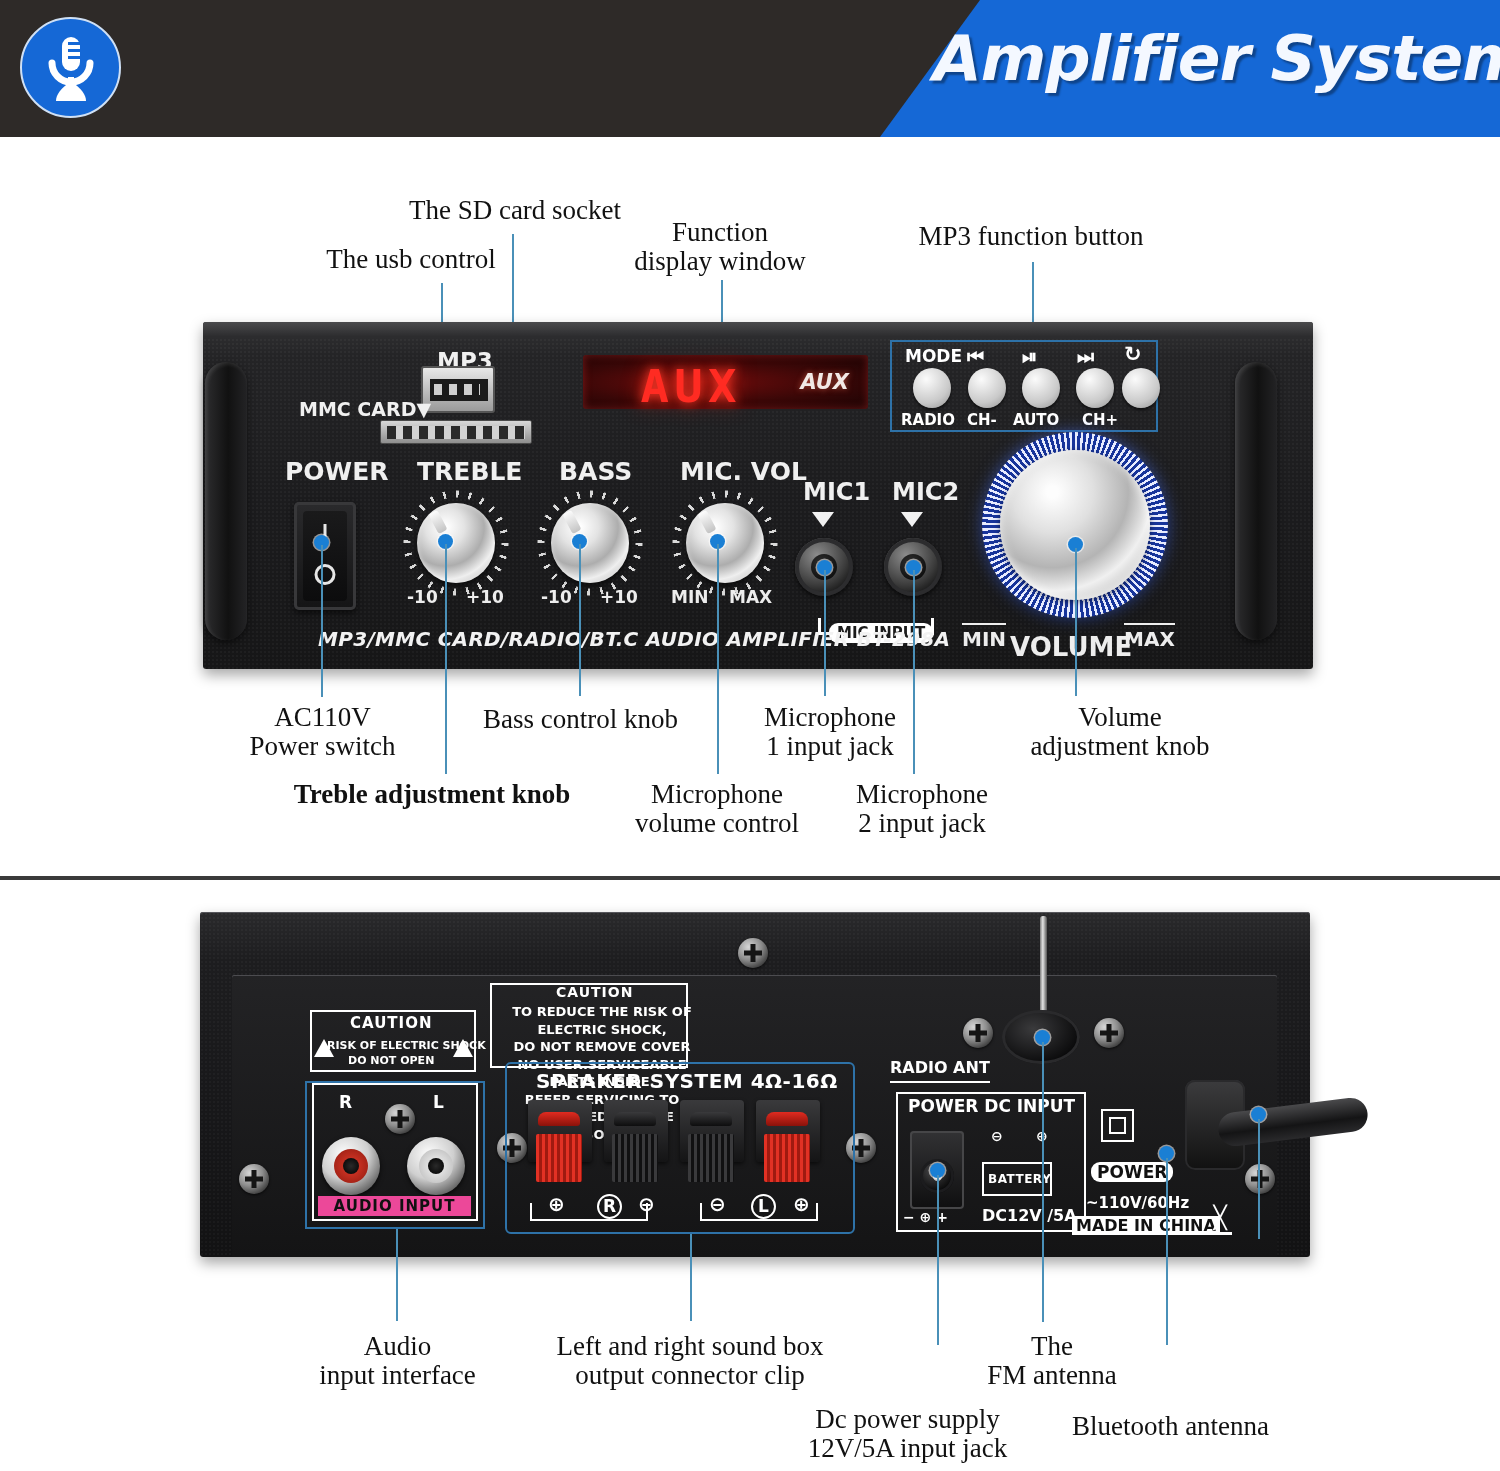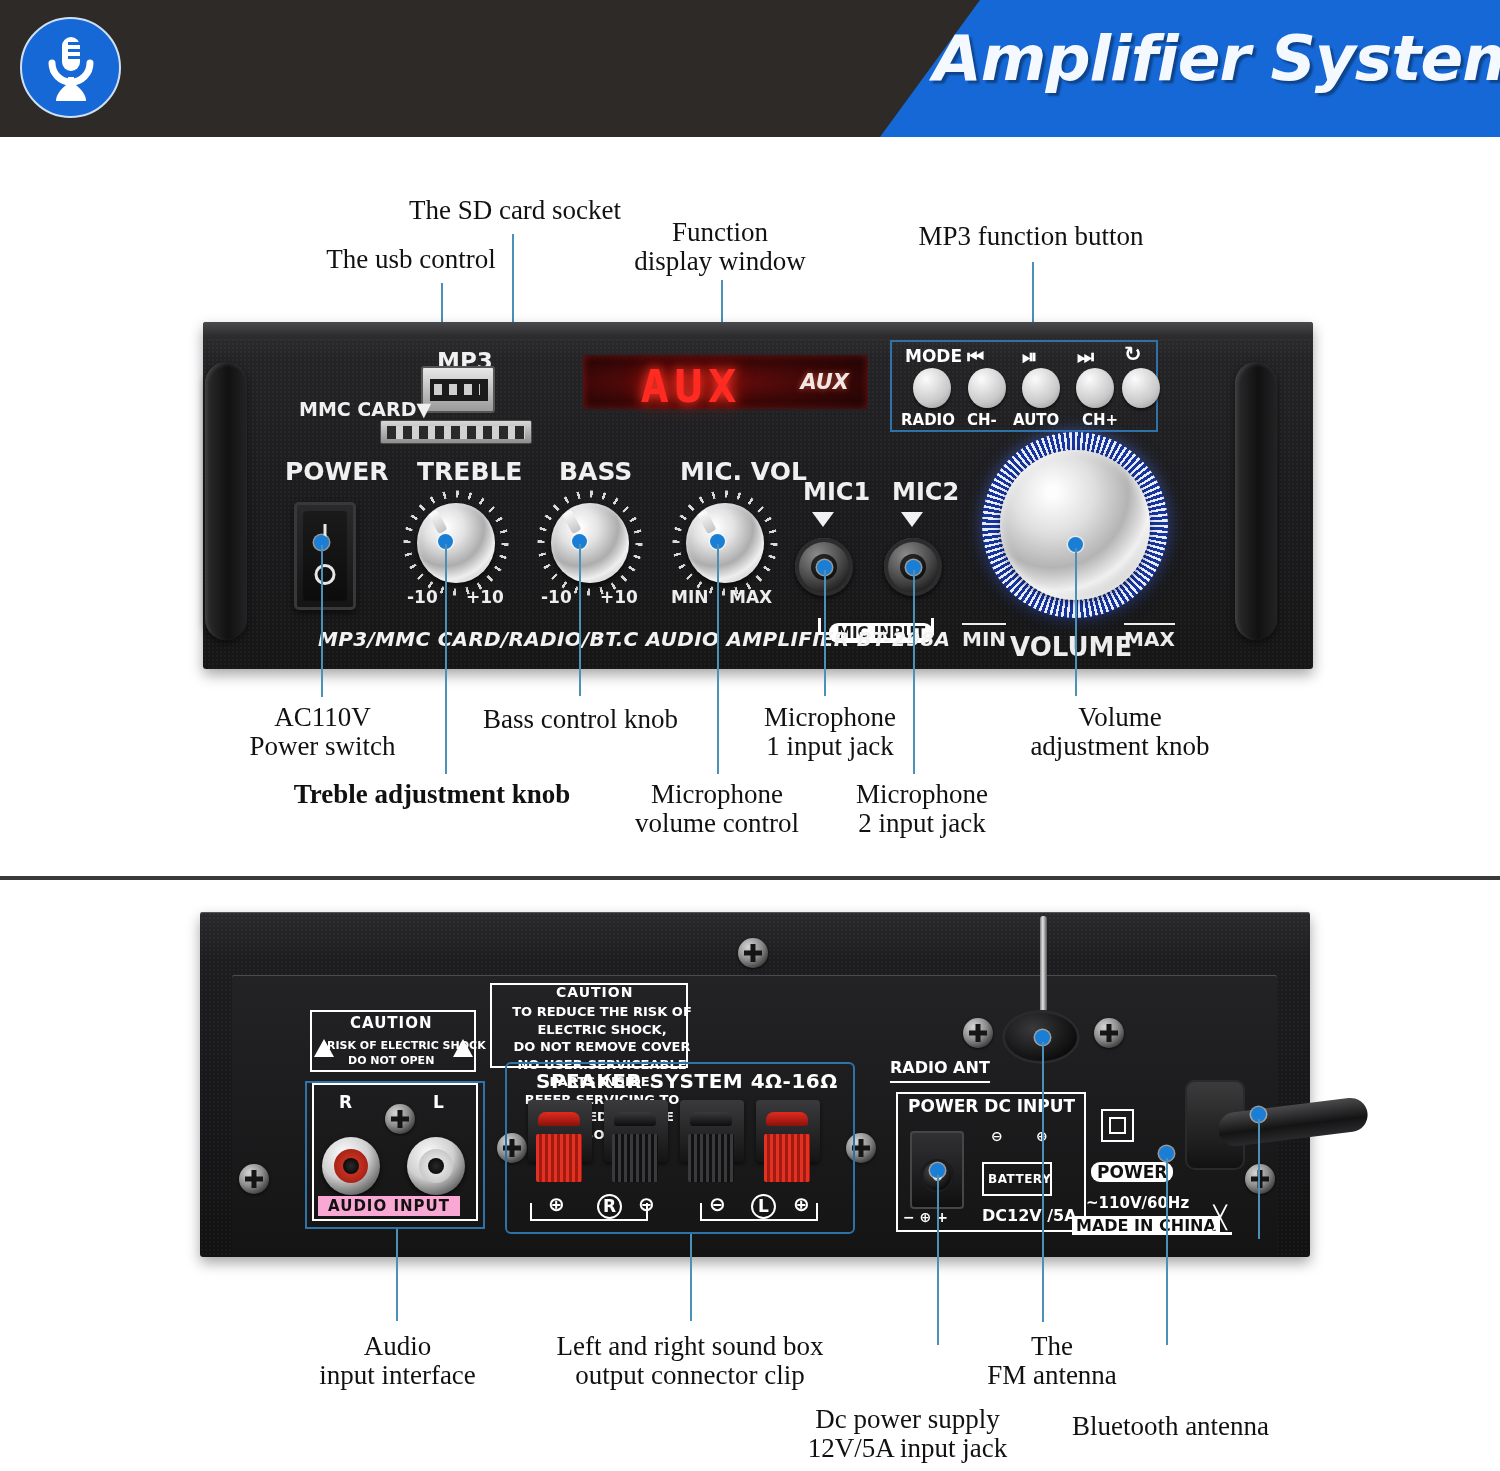--- a/index.html
+++ b/index.html
@@ -353,21 +353,21 @@
 
 <div class="wbox" style="left:312px;top:1083px;width:166px;height:138px;"></div>
 <div class="wtxt" style="left:339px;top:1092px;font-size:17px;">R</div>
 <div class="wtxt" style="left:433px;top:1092px;font-size:17px;">L</div>
 <div class="rca" style="left:322px;top:1137px;">
     <i style="background:radial-gradient(circle,#e23b2b,#8e1a0f)"></i>
   </div>
 <div class="rca" style="left:407px;top:1137px;">
     <i style="background:radial-gradient(circle,#f5f5f5,#b6b6b6)"></i>
   </div>
-<div class="wtxt" style="left:318px;top:1196px;width:142px;text-align:center;font-size:15px;letter-spacing:1px;background:#f9a8d4;color:#111;padding:1px 0;">AUDIO INPUT</div>
+<div class="wtxt" style="left:318px;top:1196px;width:153px;text-align:center;font-size:15px;letter-spacing:1px;background:#ec4899;color:#111;padding:1px 0;">AUDIO INPUT</div>
 <div class="bbox" style="left:305px;top:1081px;width:180px;height:148px;"></div>
 
 <div class="wtxt" style="left:536px;top:1069px;font-size:20px;letter-spacing:.5px;">SPEAKER SYSTEM 4Ω-16Ω</div>
 <div class="spclip" style="left:528px;top:1100px;">
   <div class="tab" style="background:linear-gradient(180deg,#e02b20,#8a120a);"></div>
   <div class="body" style="background:repeating-linear-gradient(90deg,#e33124 0 3px,#a01a10 3px 6px);"></div>
 </div>
 <div class="spclip" style="left:604px;top:1100px;">
   <div class="tab" style="background:linear-gradient(180deg,#3a3a3c,#0d0d0e);"></div>
   <div class="body" style="background:repeating-linear-gradient(90deg,#3a3a3c 0 3px,#101011 3px 6px);"></div>

